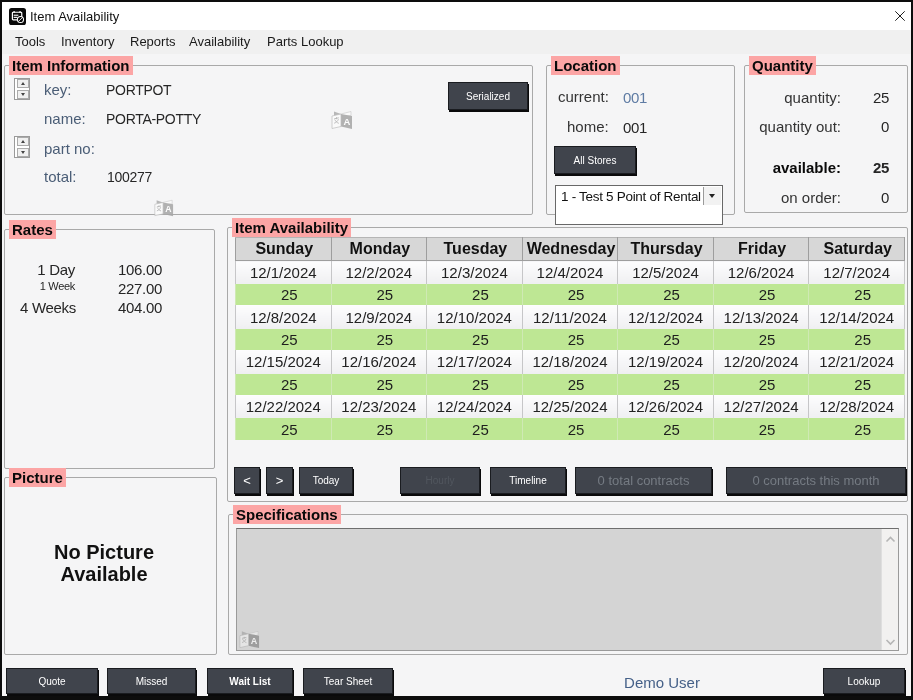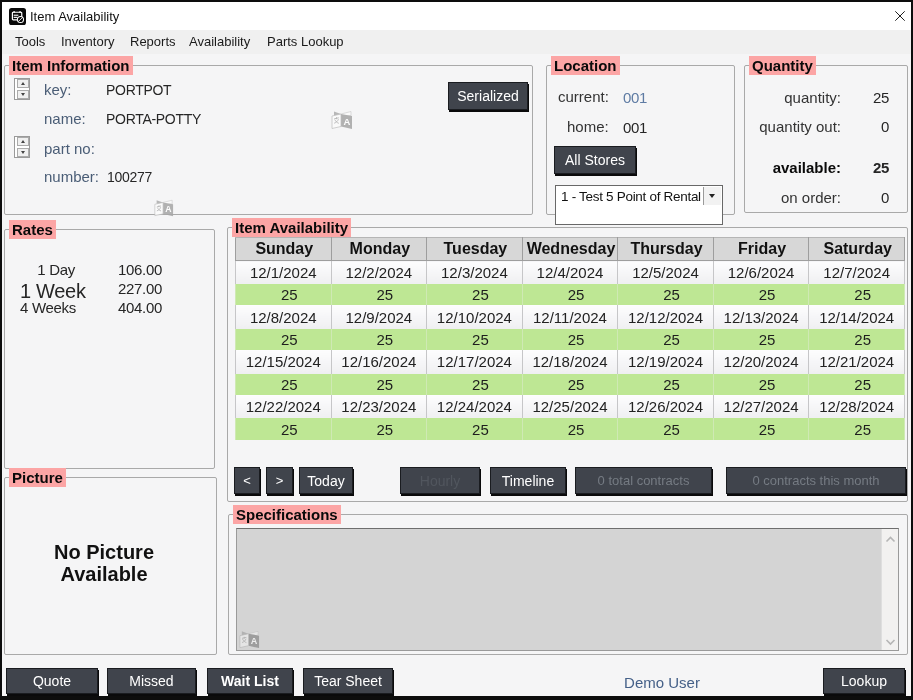--- a/index.html
+++ b/index.html
@@ -7,21 +7,21 @@
 body { font-family:"Liberation Sans",sans-serif; position:relative; background:#fff; }
 .win { position:absolute; left:0; top:0; width:913px; height:700px; background:#f5f5f6; border:2px solid #0d0d0d; border-bottom-width:4px; }
 .abs { position:absolute; }
 .titlebar { position:absolute; left:0; top:0; width:909px; height:28px; background:#ffffff; }
 .menubar { position:absolute; left:0; top:28px; width:909px; height:24px; background:#f0f0f0; }
 .menubar span { position:absolute; top:4px; font-size:13px; color:#1a1a1a; }
 .grp { position:absolute; border:1px solid #a9a9a9; border-radius:2px; }
 .glabel { position:absolute; top:-10px; left:4px; background:#fca5a5; padding:0 3px; font-weight:bold; font-size:15px; color:#0a0a0a; white-space:nowrap; line-height:19px; }
 .lbl { position:absolute; color:#333333; font-size:15px; white-space:nowrap; }
 .val { position:absolute; color:#262626; font-size:14px; letter-spacing:-0.3px; white-space:nowrap; }
-.btn { position:absolute; background:#40444c; color:#fff; display:flex; align-items:center; justify-content:center; font-size:14px; box-shadow:1px 2px 0 #0a0a0b; border:1px solid #1a1c20; white-space:nowrap; }
+.btn { position:absolute; background:#40444c; color:#fff; display:flex; align-items:center; justify-content:center; font-size:10px; box-shadow:1px 2px 0 #0a0a0b; border:1px solid #1a1c20; white-space:nowrap; }
 .btn.dis { color:#5d636c; }
 .spin { position:absolute; width:16px; height:22px; border:1px solid #9a9a9a; background:#fff; }
 .spin .u, .spin .d { position:absolute; left:2px; width:12px; height:9px; background:#f0f0f0; border:1px solid #ababab; }
 .spin .u { top:0px; }
 .spin .d { bottom:0px; }
 .spin .u::after { content:""; position:absolute; left:3px; top:2px; border-left:2.5px solid transparent; border-right:2.5px solid transparent; border-bottom:3px solid #444; }
 .spin .d::after { content:""; position:absolute; left:3px; top:2px; border-left:2.5px solid transparent; border-right:2.5px solid transparent; border-top:3px solid #444; }
 table.avail { position:absolute; left:235px; top:237px; width:670px; border-collapse:collapse; table-layout:fixed; font-size:15px; }
 table.avail th { background:#d7d7d7; border:1px solid #9e9e9e; border-top:1px solid #b5b5b5; font-size:16px; text-align:center; padding-left:2px; height:23px; color:#111; }
 table.avail td.date { background:linear-gradient(#fdfdfe,#efeff1); border-left:1px solid #c6c6c8; border-right:1px solid #c6c6c8; text-align:center; height:23.6px; color:#222; }
@@ -63,21 +63,21 @@
     <div class="u"></div>
     <div class="d"></div>
   </div>
 <div class="spin" style="left:14px; top:136px;">
     <div class="u"></div>
     <div class="d"></div>
   </div>
 <span class="lbl" style="left:44px; top:81px; color:#4a5d76;">key:</span>
 <span class="lbl" style="left:44px; top:110px; color:#4a5d76;">name:</span>
 <span class="lbl" style="left:44px; top:140px; color:#4a5d76;">part no:</span>
-<span class="lbl" style="left:44px; top:168px; color:#4a5d76;">number:</span>
+<span class="lbl" style="left:44px; top:168px; color:#4a5d76;">total:</span>
 <span class="val" style="left:106px; top:82px;">PORTPOT</span>
 <span class="val" style="left:106px; top:111px;">PORTA-POTTY</span>
 <span class="val" style="left:107px; top:169px;">100277</span>
 <div class="btn" style="left:448px; top:82px; width:80px; height:28px;">Serialized</div>
 
 <svg class="transicon" style="left:330px; top:108px;" width="23" height="23" viewBox="0 0 23 23">
   <polygon points="4,3.5 11,6 11,11 4,8.5" fill="#adadad"></polygon>
   <polygon points="11,6 21,3.5 21,7.5 11,9" fill="#fbfbfb" stroke="#bdbdbd" stroke-width="0.6"></polygon>
   <polygon points="11,6 22,8 22,21 11,18.5" fill="#a6a6a6"></polygon>
   <text x="13.4" y="16.8" font-size="9.5" font-weight="bold" fill="#ffffff" font-family="Liberation Sans">A</text>
@@ -118,21 +118,21 @@
 <span class="lbl" style="right:72px; top:159px; font-weight:bold; color:#0a0a0a;">available:</span>
 <span class="val" style="right:24px; top:159px; font-size:15px; font-weight:bold;">25</span>
 <span class="lbl" style="right:72px; top:189px;">on order:</span>
 <span class="val" style="right:24px; top:189px; font-size:15px;">0</span>
 
 <div class="grp" style="left:4px; top:229px; width:211px; height:240px;">
   <span class="glabel">Rates</span>
 </div>
 <span class="val" style="left:20px; top:261px; width:55px; text-align:right; font-size:15px;">1 Day</span>
 <span class="val" style="left:100px; top:261px; width:62px; text-align:right; font-size:15px;">106.00</span>
-<span class="val" style="left:20px; top:280px; width:55px; text-align:right; font-size:20px;">1 Week</span>
+<span class="val" style="left:20px; top:280px; width:55px; text-align:right; font-size:11px;">1 Week</span>
 <span class="val" style="left:100px; top:280px; width:62px; text-align:right; font-size:15px;">227.00</span>
 <span class="val" style="left:20px; top:299px; width:55px; text-align:right; font-size:15px;">4 Weeks</span>
 <span class="val" style="left:100px; top:299px; width:62px; text-align:right; font-size:15px;">404.00</span>
 
 <div class="grp" style="left:227px; top:227px; width:681px; height:275px;">
   <span class="glabel">Item Availability</span>
 </div>
 <table class="avail">
   <tbody>
       <tr>

